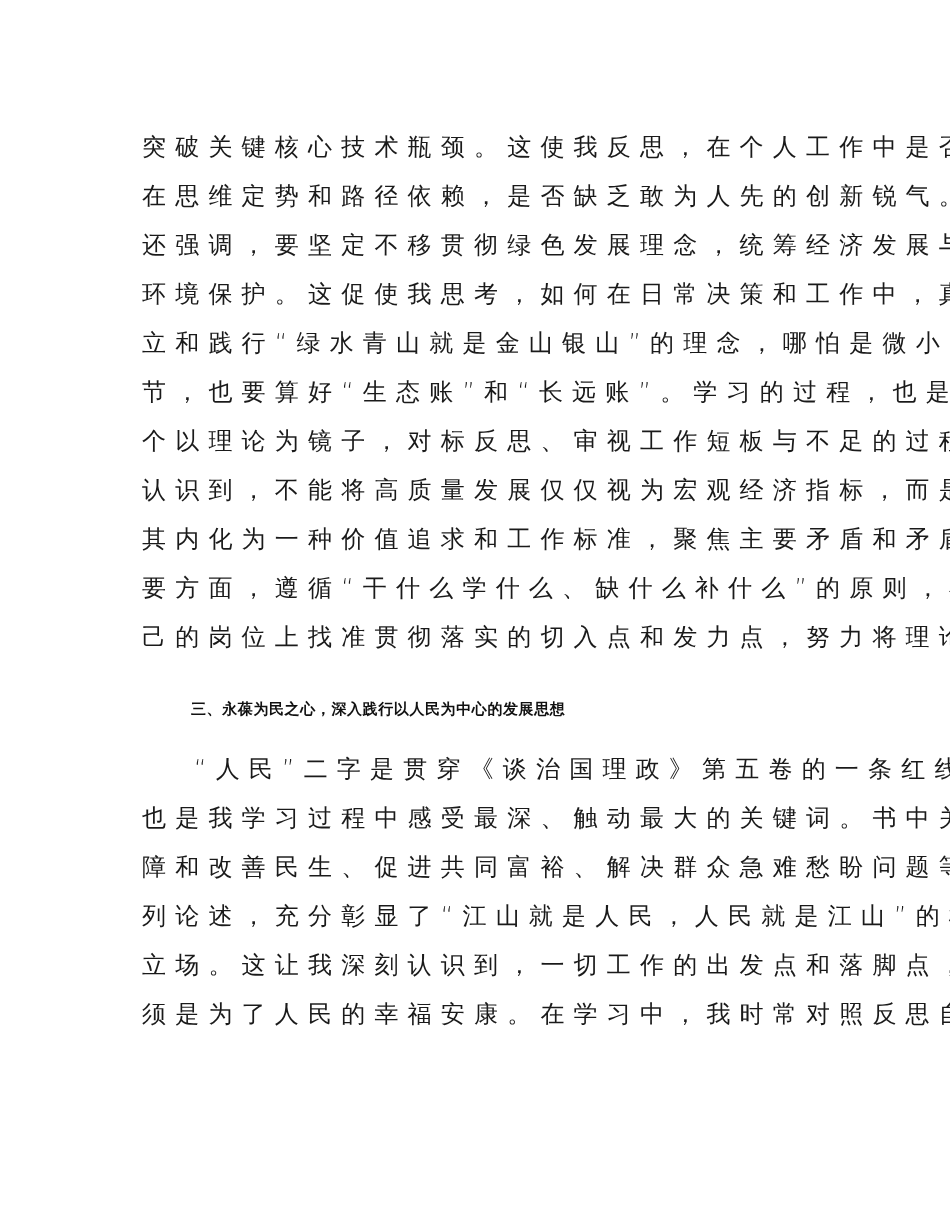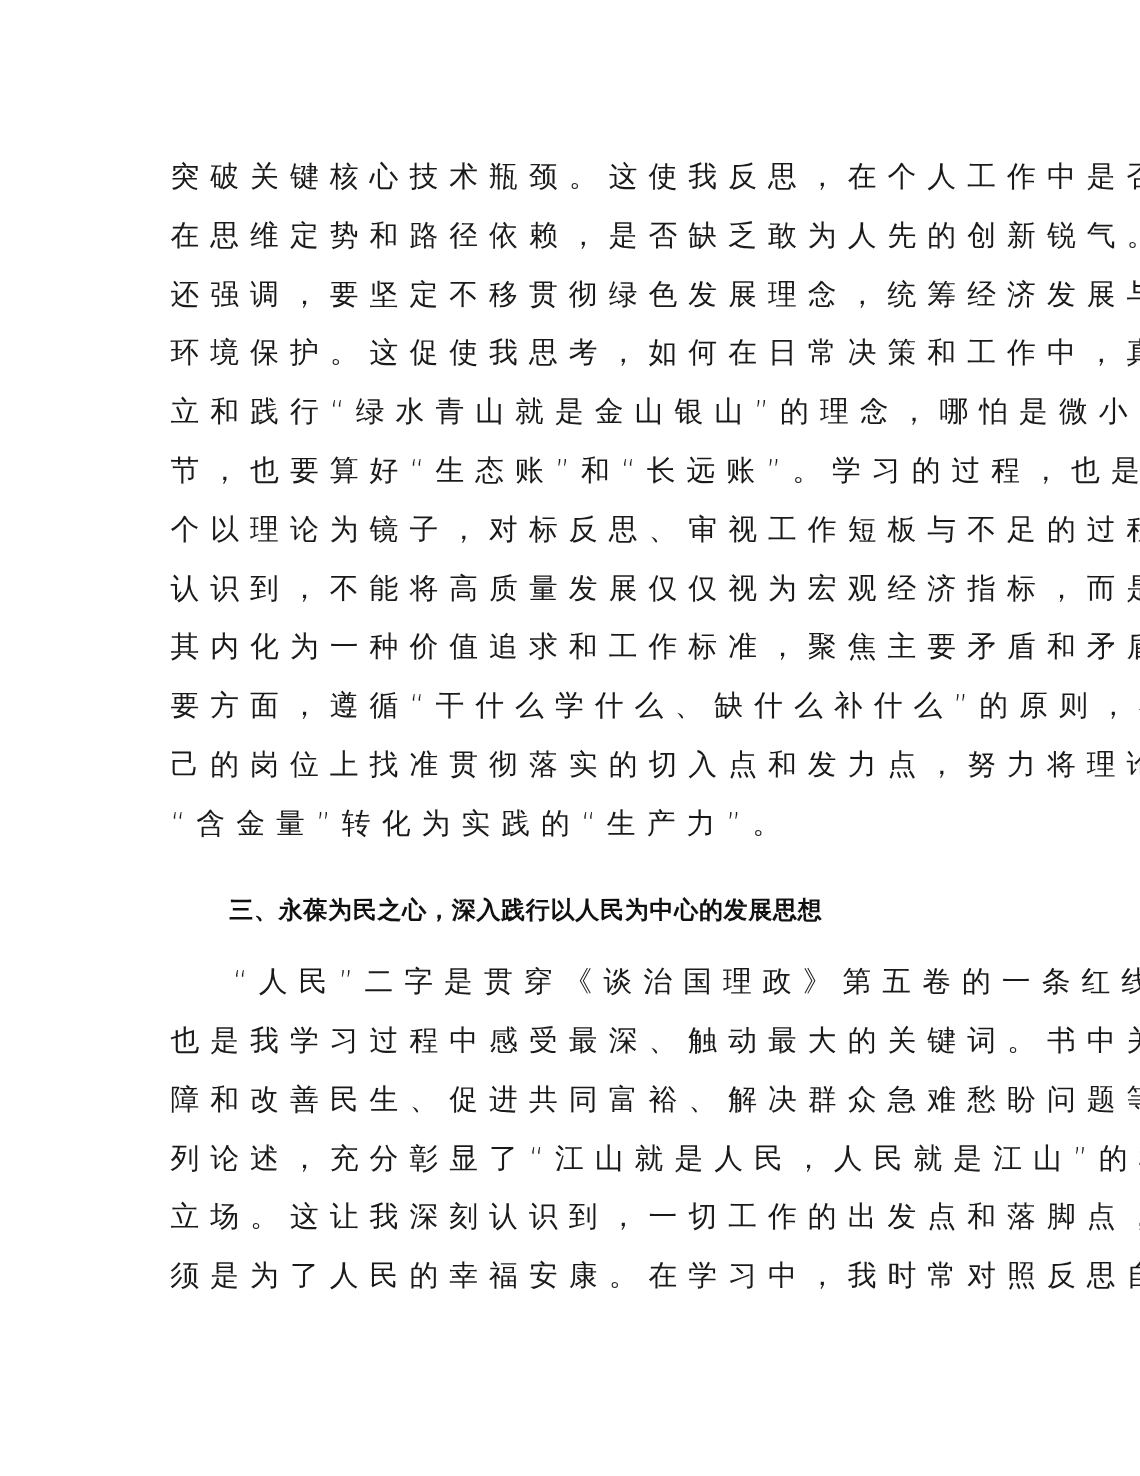--- a/index.html
+++ b/index.html
@@ -32,21 +32,21 @@
     }
     .line.last {
       letter-spacing: 9.2px;
     }
     .heading {
       display: block;
       height: 71px;
       line-height: 71px;
       margin-top: 12px;
       margin-bottom: 0px;
-      font-size: 20px;
+      font-size: 15px;
       font-weight: bold;
       white-space: nowrap;
       padding-left: 49px;
       letter-spacing: 0.6px;
       color: #111111;
     }
     .indent {
       padding-left: 52px;
     }
   </style>
@@ -59,21 +59,20 @@
     <span class="line">在思维定势和路径依赖，是否缺乏敢为人先的创新锐气。书中</span>
     <span class="line">还强调，要坚定不移贯彻绿色发展理念，统筹经济发展与生态</span>
     <span class="line">环境保护。这促使我思考，如何在日常决策和工作中，真正树</span>
     <span class="line">立和践行“绿水青山就是金山银山”的理念，哪怕是微小的环</span>
     <span class="line">节，也要算好“生态账”和“长远账”。学习的过程，也是一</span>
     <span class="line">个以理论为镜子，对标反思、审视工作短板与不足的过程。我</span>
     <span class="line">认识到，不能将高质量发展仅仅视为宏观经济指标，而是要将</span>
     <span class="line">其内化为一种价值追求和工作标准，聚焦主要矛盾和矛盾的主</span>
     <span class="line">要方面，遵循“干什么学什么、缺什么补什么”的原则，在自</span>
     <span class="line">己的岗位上找准贯彻落实的切入点和发力点，努力将理论的</span>
-    <span class="line last">“含金量”转化为实践的“生产力”。</span>
   </div>
 
   <h2 class="heading" style="margin:12px 0 0 0;">三、永葆为民之心，深入践行以人民为中心的发展思想</h2>
 
   <div>
     <span class="line indent">“人民”二字是贯穿《谈治国理政》第五卷的一条红线，</span>
     <span class="line">也是我学习过程中感受最深、触动最大的关键词。书中关于保</span>
     <span class="line">障和改善民生、促进共同富裕、解决群众急难愁盼问题等一系</span>
     <span class="line">列论述，充分彰显了“江山就是人民，人民就是江山”的根本</span>
     <span class="line">立场。这让我深刻认识到，一切工作的出发点和落脚点，都必</span>

